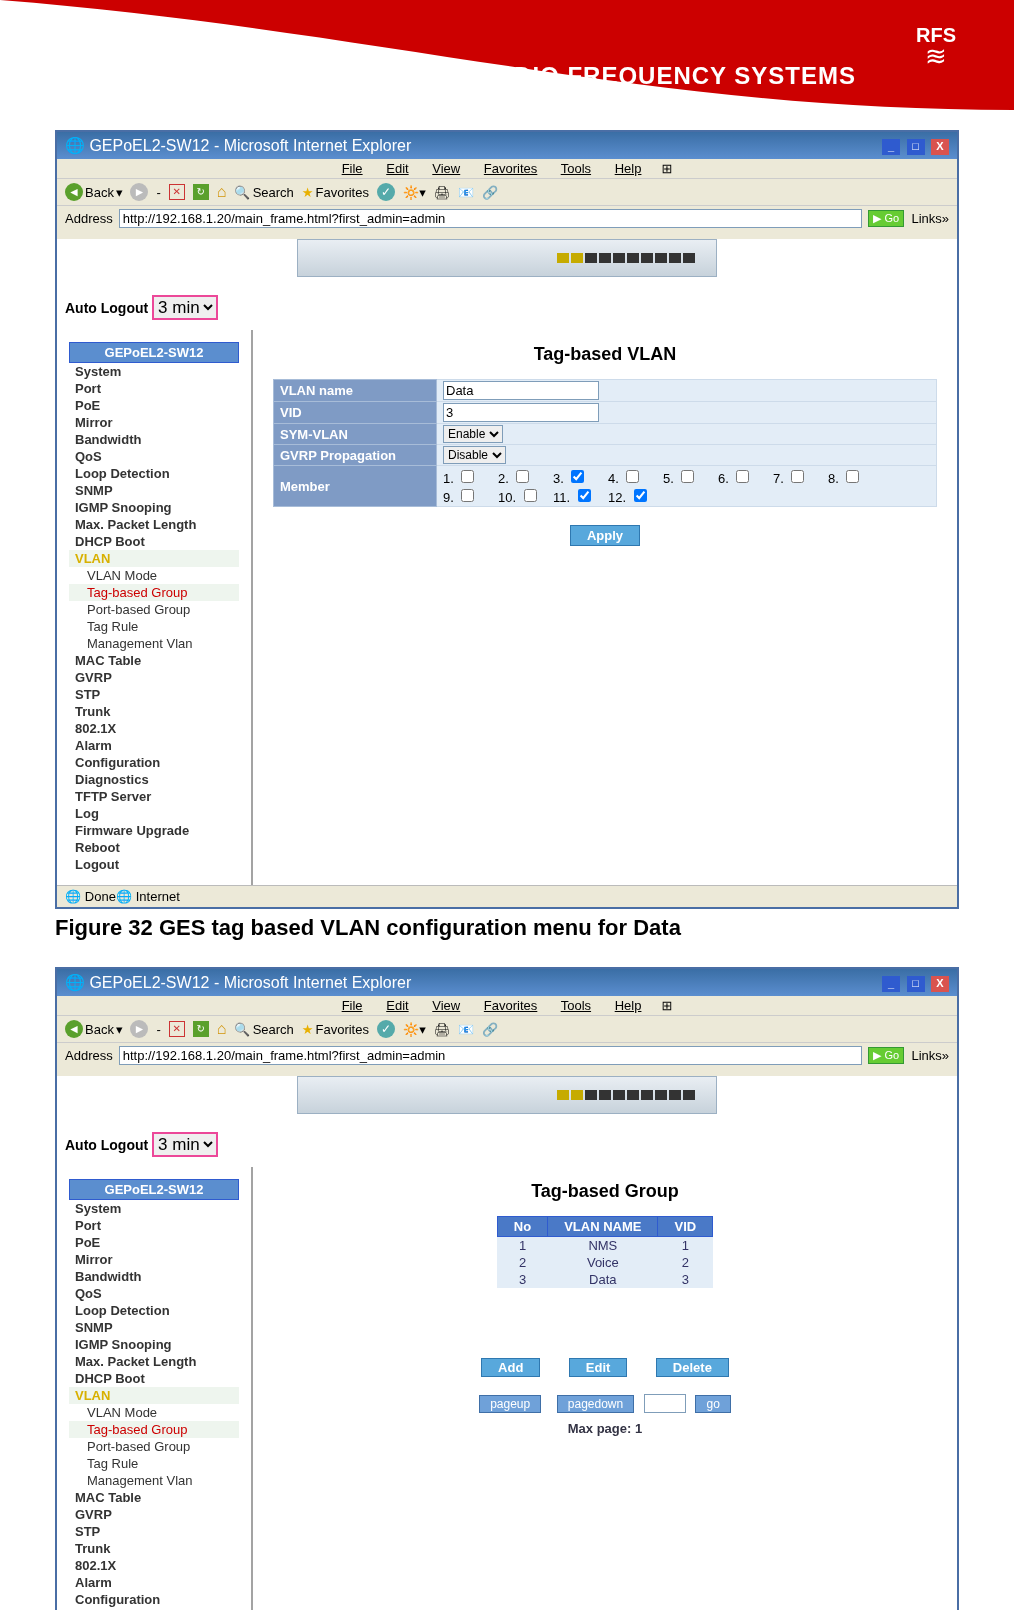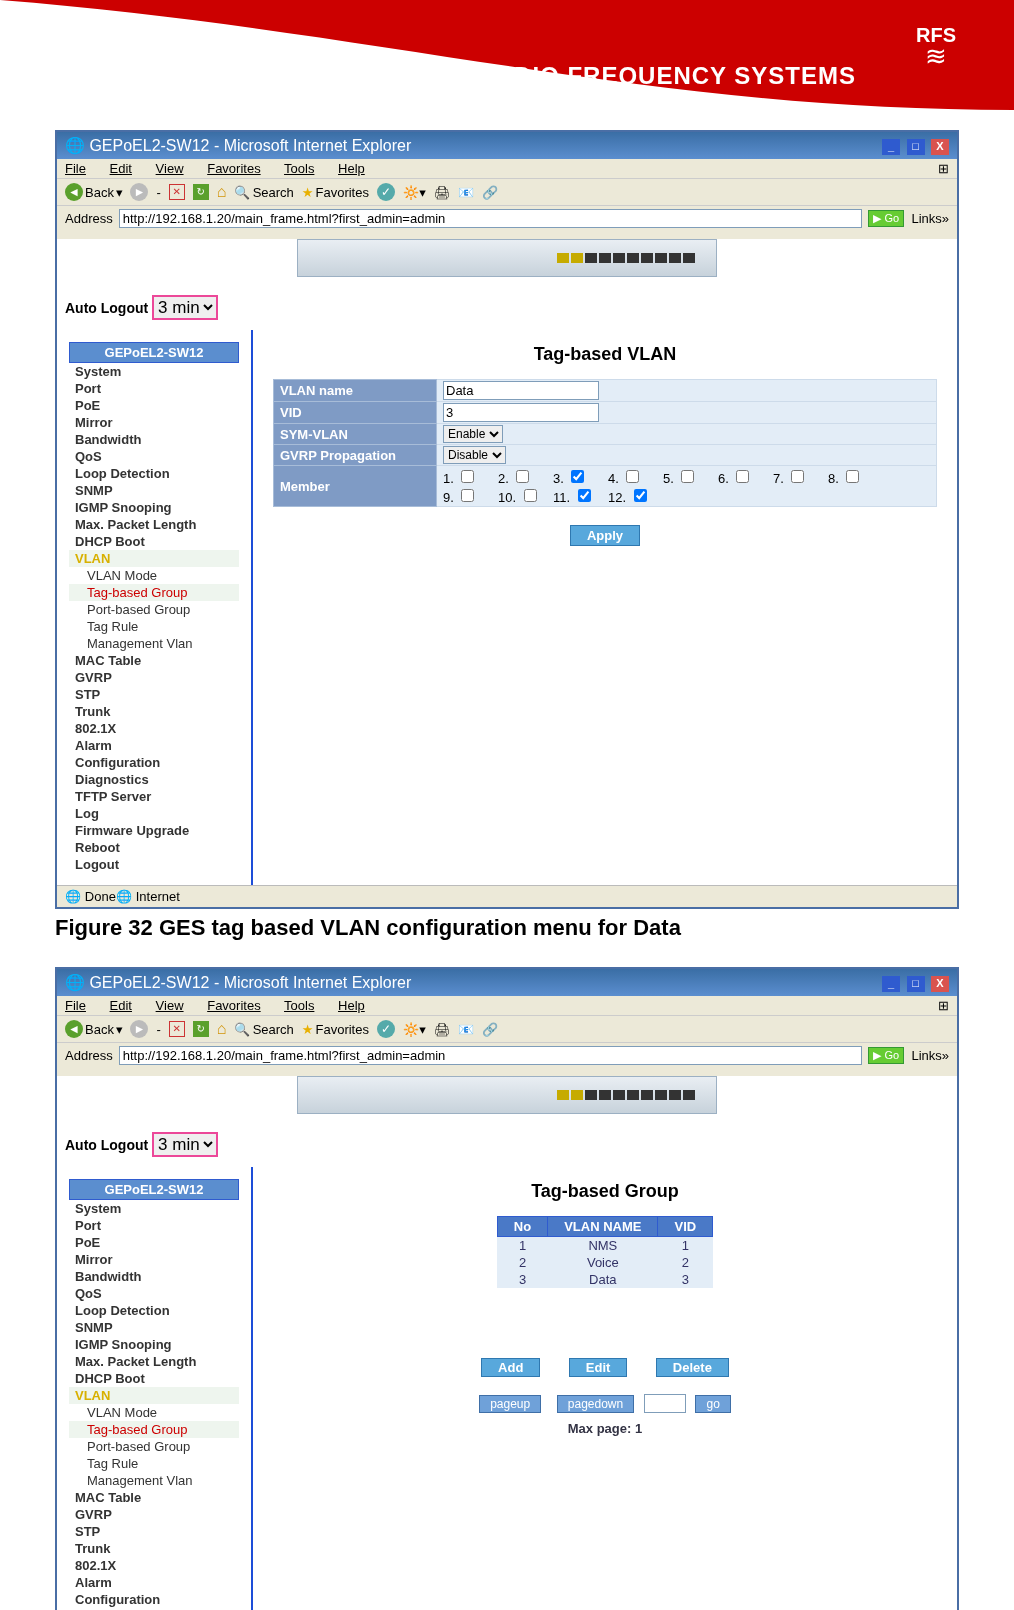--- a/index.html
+++ b/index.html
@@ -10,35 +10,35 @@
   .logo-box{position:absolute;top:22px;right:42px;width:72px;height:60px;background:#cc0000;color:#fff;text-align:center}
   .logo-box .logo-text{font-weight:bold;font-size:20px;padding-top:2px}
   .logo-box .waves{font-size:26px;line-height:18px}
   .content{padding:20px 55px 0 55px}
   .ie-window{border:2px solid #4a6ea5;background:#ece9d8;margin-bottom:6px}
   .ie-title{background:linear-gradient(#3a6ea5,#5b8ecf);color:#fff;font-size:16px;padding:4px 8px;display:flex;justify-content:space-between;align-items:center}
   .ie-winbtns span{display:inline-block;width:18px;height:16px;margin-left:2px;text-align:center;font-size:11px;line-height:15px;font-weight:bold}
   .ie-min{background:#2f5bcf;color:#fff}
   .ie-max{background:#2f5bcf;color:#fff}
   .ie-close{background:#d9534f;color:#fff}
-  .ie-menubar{font-size:13px;padding:2px 8px;background:#ece9d8;display:flex;justify-content:space-between}
+  .ie-menubar{font-size:13px;padding:2px 8px;background:#ece9d8;display:flex;justify-content:center}
   .ie-menubar .ms{margin-right:20px;text-decoration:underline}
   .ie-toolbar{font-size:13px;padding:4px 8px;background:#ece9d8;border-top:1px solid #ccc;border-bottom:1px solid #ccc;display:flex;align-items:center;gap:8px}
   .tbtn{display:inline-flex;align-items:center;gap:2px}
   .circ{display:inline-block;width:18px;height:18px;border-radius:50%;text-align:center;font-size:12px;line-height:18px;color:#fff}
   .green{background:#5aa02c}.grey{background:#bbb}
   .reficon{display:inline-block;width:16px;height:16px;background:#5aa02c;font-size:10px;color:#fff;text-align:center;line-height:16px}
   .stopicon{display:inline-block;width:14px;height:14px;border:1px solid #c33;color:#c33;font-size:10px;text-align:center;line-height:13px}
   .homeicon{color:#d2950a;font-size:16px}
   .yellowstar{color:#e8b000}
   .ie-addr{display:flex;align-items:center;font-size:13px;padding:3px 8px;background:#ece9d8}
   .ie-addr input{flex:1;margin:0 6px;font-size:13px;border:1px solid #7f9db9;padding:1px 3px}
   .gobtn{background:#6c3;border:1px solid #393;color:#fff;font-size:11px;padding:1px 4px}
   .ie-body{background:#fff;display:flex;min-height:420px}
-  .sidebar{width:170px;font-size:13px;padding:12px;border-right:2px solid #1d4ed8}
+  .sidebar{width:170px;font-size:13px;padding:12px;border-right:2px solid #a3a3a3}
   .sidebar-title{background:#5b8ecf;color:#fff;font-size:13px;padding:2px 6px;text-align:center;font-weight:bold;border:1px solid #2f5bcf}
   .sidebar ul{list-style:none;margin:0;padding:0}
   .sidebar li{padding:1px 6px;cursor:default;font-weight:bold;color:#333}
   .sidebar li.active{color:#d8b000;background:#eef5ee}
   .sub li{font-weight:normal;padding-left:18px}
   .sub li.active2{color:#c00;background:#eef5ee}
   .auto-logout{font-size:14px;font-weight:bold;padding:10px 8px}
   .auto-logout select{font-size:17px;border:2px solid #ec4899}
   .switch-img{width:420px;height:38px;margin:8px auto;background:linear-gradient(#e9eef3,#c7d2db);border:1px solid #9cb0c3;display:flex;align-items:center;justify-content:flex-end;padding:0 20px;box-sizing:border-box}
   .portrow span{display:inline-block;width:12px;height:10px;margin:0 1px;background:#333}

